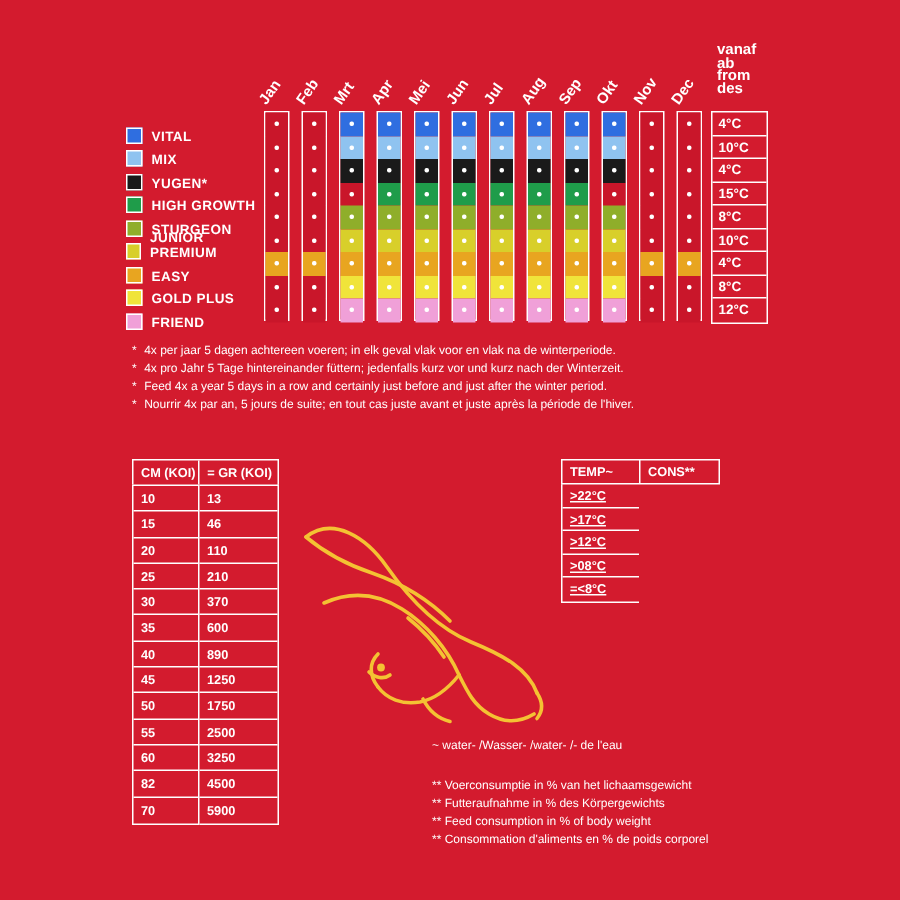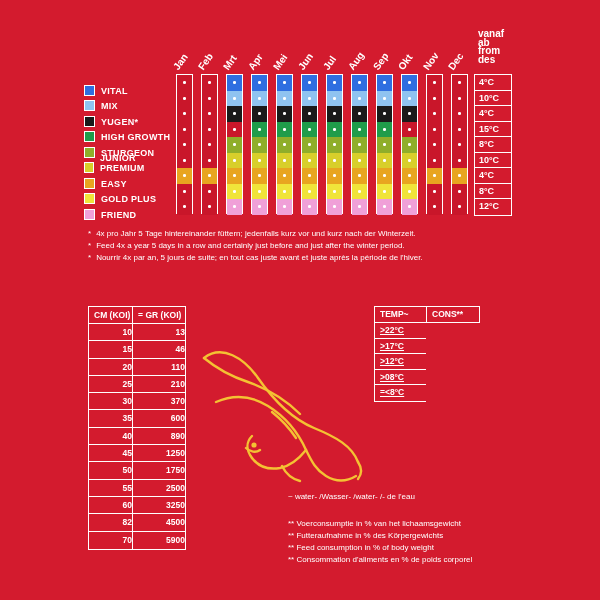--- a/index.html
+++ b/index.html
@@ -65,21 +65,21 @@
 
   
   .conv{position:absolute;left:88px;top:306px;width:98px;}
   .conv-head{
     display:flex;border:1.5px solid #ffffff;border-bottom:none;
     height:17px;align-items:center;box-sizing:border-box;
   }
   .conv-head div{font-size:8.5px;font-weight:bold;padding-left:5px;}
   .conv-head .c1{width:45px;border-right:1.5px solid #ffffff;height:100%;line-height:16px;box-sizing:border-box;}
   .conv-head .c2{width:53px;height:100%;line-height:16px;box-sizing:border-box;}
-  .conv-body{display:flex;text-align:right;}
+  .conv-body{display:flex;}
   .conv-col{border:1.5px solid #ffffff;box-sizing:border-box;}
   .conv-col.left{width:45px;}
   .conv-col.right{width:53px;border-left:none;}
   .conv-cell{
     height:17.3px;line-height:17.3px;font-size:8.5px;font-weight:bold;
     padding-left:5px;border-bottom:1px solid #ffffff;box-sizing:border-box;
   }
   .conv-cell:last-child{border-bottom:none;}
 
   
@@ -531,20 +531,21 @@
       <div class="temp-cell">4°C</div>
       <div class="temp-cell">15°C</div>
       <div class="temp-cell">8°C</div>
       <div class="temp-cell">10°C</div>
       <div class="temp-cell">4°C</div>
       <div class="temp-cell">8°C</div>
       <div class="temp-cell">12°C</div>
     </div>
 
   <div class="notes">
+      <div class="note"><span class="star">*</span>4x per jaar 5 dagen achtereen voeren; in elk geval vlak voor en vlak na de winterperiode.</div>
       <div class="note"><span class="star">*</span>4x pro Jahr 5 Tage hintereinander füttern; jedenfalls kurz vor und kurz nach der Winterzeit.</div>
       <div class="note"><span class="star">*</span>Feed 4x a year 5 days in a row and certainly just before and just after the winter period.</div>
       <div class="note"><span class="star">*</span>Nourrir 4x par an, 5 jours de suite; en tout cas juste avant et juste après la période de l'hiver.</div>
     </div>
 
   <div class="conv">
     <div class="conv-head">
       <div class="c1">CM (KOI)</div>
       <div class="c2">= GR (KOI)</div>
     </div>

